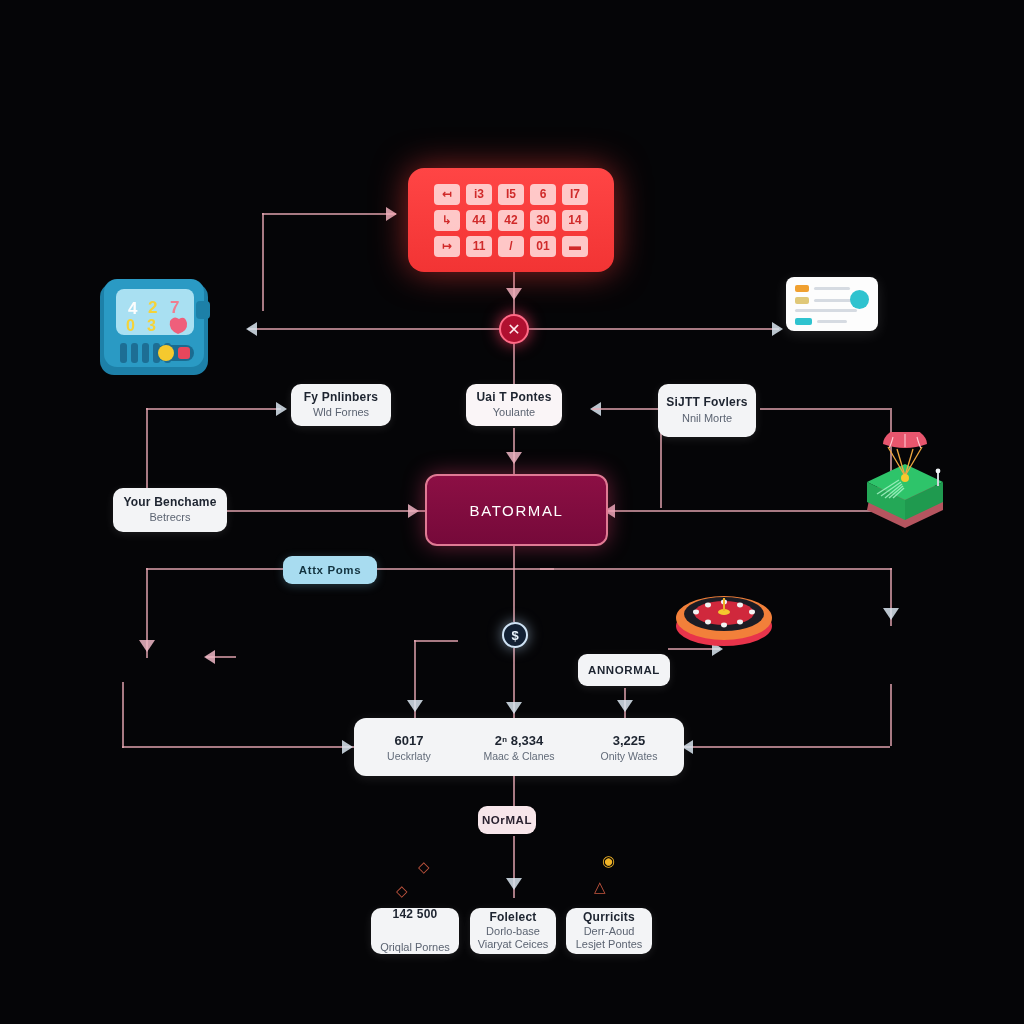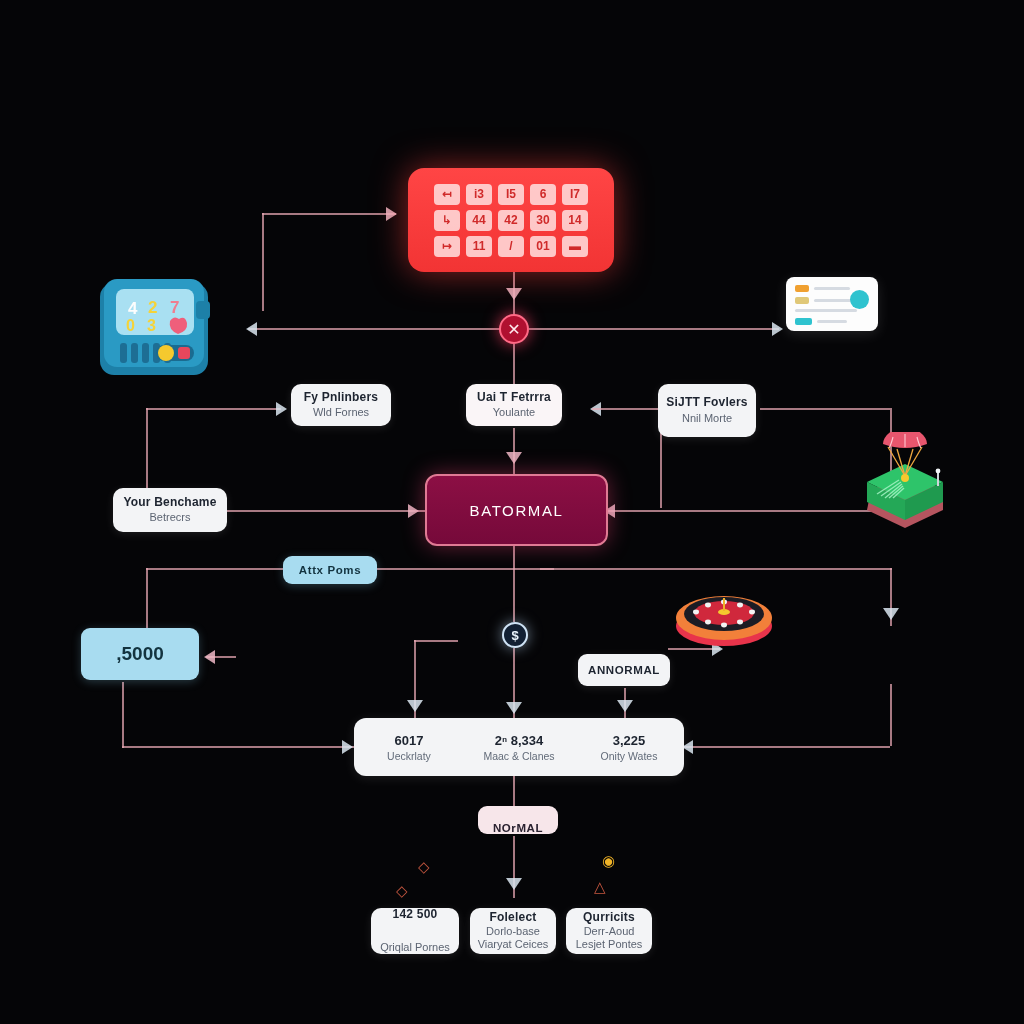--- a/index.html
+++ b/index.html
@@ -220,44 +220,41 @@
   </div>
 
   <div class="abs jn" id="jx">✕</div>
   <div class="abs jn" id="jc">$</div>
 
   <div class="abs card" style="left:291px;top:384px;width:100px;height:42px;">
     <div class="t1">Fy Pnlinbers</div>
     <div class="t2">Wld Fornes</div>
   </div>
   <div class="abs card" style="left:466px;top:384px;width:96px;height:42px;background:#faf5f7;">
-    <div class="t1">Uai T Fetrrra</div>
+    <div class="t1">Uai T Pontes</div>
     <div class="t2">Youlante</div>
   </div>
   <div class="abs card" style="left:658px;top:384px;width:98px;height:53px;">
     <div class="t1">SiJTT Fovlers</div>
     <div class="t2">Nnil Morte</div>
   </div>
 
   <div class="abs card" style="left:73px;top:488px;width:114px;height:44px;margin-left:40px;">
     <div class="t1">Your Benchame</div>
     <div class="t2">Betrecrs</div>
   </div>
 
   <div class="abs" id="hub">
     <span>BATORMAL</span>
   </div>
 
   <div class="abs pill blue" style="left:283px;top:556px;width:94px;height:28px;">
     <span>Attx Poms</span>
   </div>
 
-  <div class="abs pill blue" style="left:81px;top:628px;width:118px;height:52px;font-size:19px;letter-spacing:0;">
-    <span>,5000</span>
-  </div>
 
   <div class="abs pill" style="left:578px;top:654px;width:92px;height:32px;background:#f3f4f6;color:#1d2430;
        box-shadow:0 2px 10px rgba(255,255,255,.10);">
     <span>ANNORMAL</span>
   </div>
 
 
   <div class="abs" id="para">
     <svg width="100" height="108" viewBox="0 0 100 108">
       <path d="M16 58 L50 40 L88 58 L88 78 L50 96 L12 78 Z" fill="#b5555f"></path>
@@ -318,21 +315,21 @@
     <div class="stat">
       <div class="sv">2ⁿ 8,334</div>
       <div class="sl">Maac &amp; Clanes</div>
     </div>
     <div class="stat">
       <div class="sv">3,225</div>
       <div class="sl">Onity Wates</div>
     </div>
   </div>
 
-  <div class="abs pill" style="left:478px;top:806px;width:80px;height:28px;background:#f7e6ea;color:#2a2230;align-items:flex-end;">
+  <div class="abs pill" style="left:478px;top:806px;width:58px;height:28px;background:#f7e6ea;color:#2a2230;">
     <span>NOrMAL</span>
   </div>
 
   <div class="tinyglyph" style="left:396px;top:882px;color:#c4563f;">◇</div>
   <div class="tinyglyph" style="left:418px;top:858px;color:#c4563f;">◇</div>
   <div class="tinyglyph" style="left:594px;top:878px;color:#c4563f;">△</div>
   <div class="tinyglyph" style="left:602px;top:852px;color:#f0b428;">◉</div>
 
   <div class="abs card" style="left:371px;top:908px;width:88px;height:46px;justify-content:space-between;">
     <div class="t1">142 500</div>

